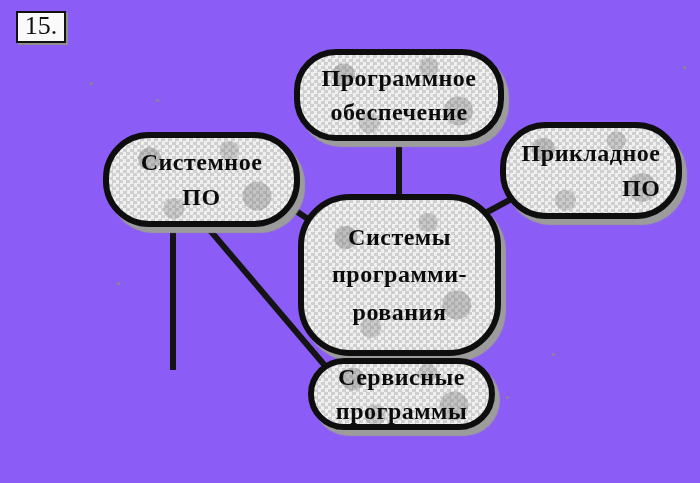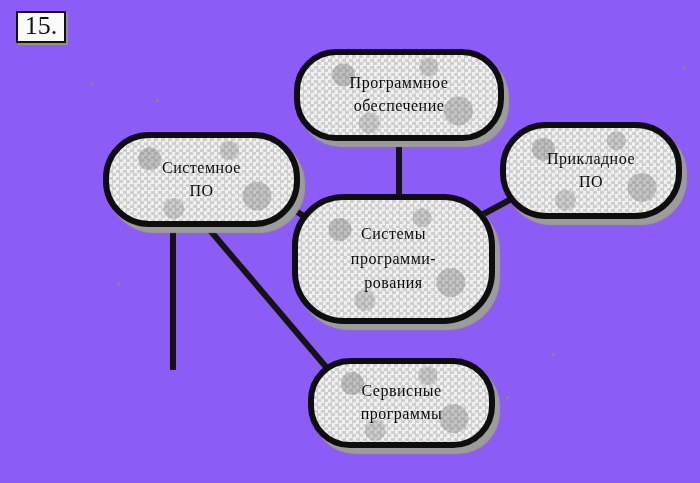--- a/index.html
+++ b/index.html
@@ -54,33 +54,33 @@
       repeating-conic-gradient(rgba(130,130,130,0.30) 0% 25%, rgba(255,255,255,0) 0% 50%);
     background-size: auto, auto, auto, auto, 7px 7px;
     box-shadow: 5px 6px 1px #9c9c9c;
     display: flex;
     align-items: center;
     justify-content: center;
     text-align: center;
   }
   .node .lbl {
     white-space: pre-line;
-    font-weight: normal;
-    font-size: 16px;
+    font-weight: bold;
+    font-size: 24px;
     line-height: 1.42;
     color: #0c0c0c;
     letter-spacing: 0.5px;
   }
   .n-software            { left: 294px; top: 49px;  width: 210px; height: 92px;  border-radius: 42px; }
   .n-system-software     { left: 103px; top: 132px; width: 197px; height: 95px;  border-radius: 46px; }
-  .n-applied-software    { left: 500px; top: 122px; width: 182px; height: 97px;  border-radius: 46px; }
-  .n-programming-systems { left: 292px; top: 194px; width: 203px; height: 130px; border-radius: 52px; }
+  .n-applied-software    { left: 500px; top: 122px; width: 182px; height: 97px;  border-radius: 46px; text-align: right; }
+  .n-programming-systems { left: 298px; top: 194px; width: 203px; height: 162px; border-radius: 52px; }
   .n-programming-systems .lbl { line-height: 1.55; }
   .n-operating-system    { left: 90px;  top: 356px; width: 190px; height: 94px;  border-radius: 44px; }
-  .n-service-programs    { left: 308px; top: 358px; width: 187px; height: 90px;  border-radius: 42px; }
+  .n-service-programs    { left: 308px; top: 358px; width: 187px; height: 72px;  border-radius: 42px; }
   .speck {
     position: absolute;
     width: 3px;
     height: 3px;
     border-radius: 50%;
     background: #8a8a8a;
   }
 </style>
 </head>
 <body>

